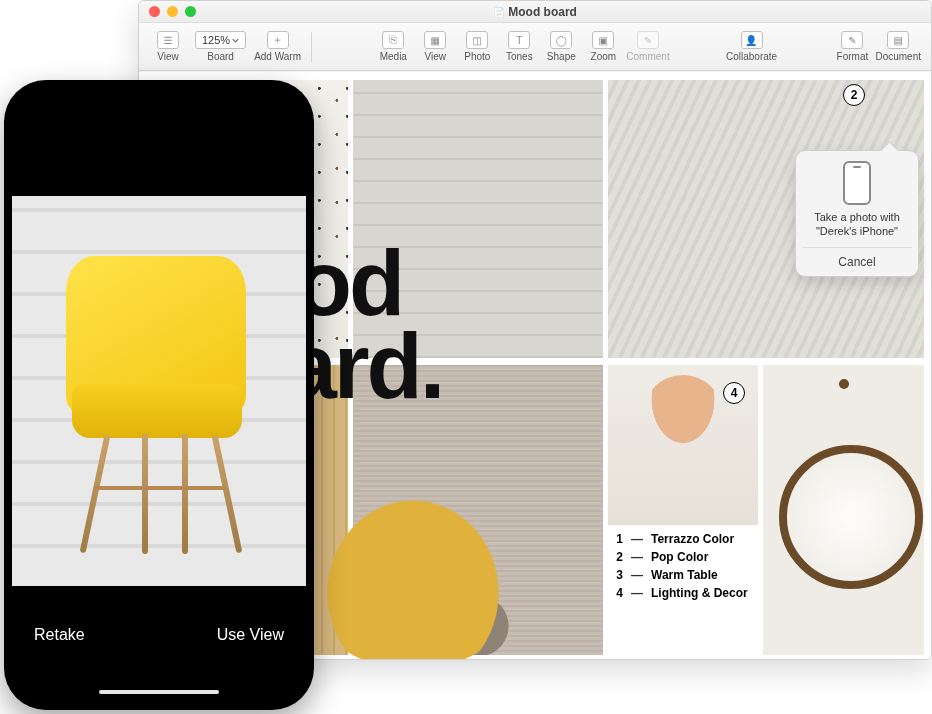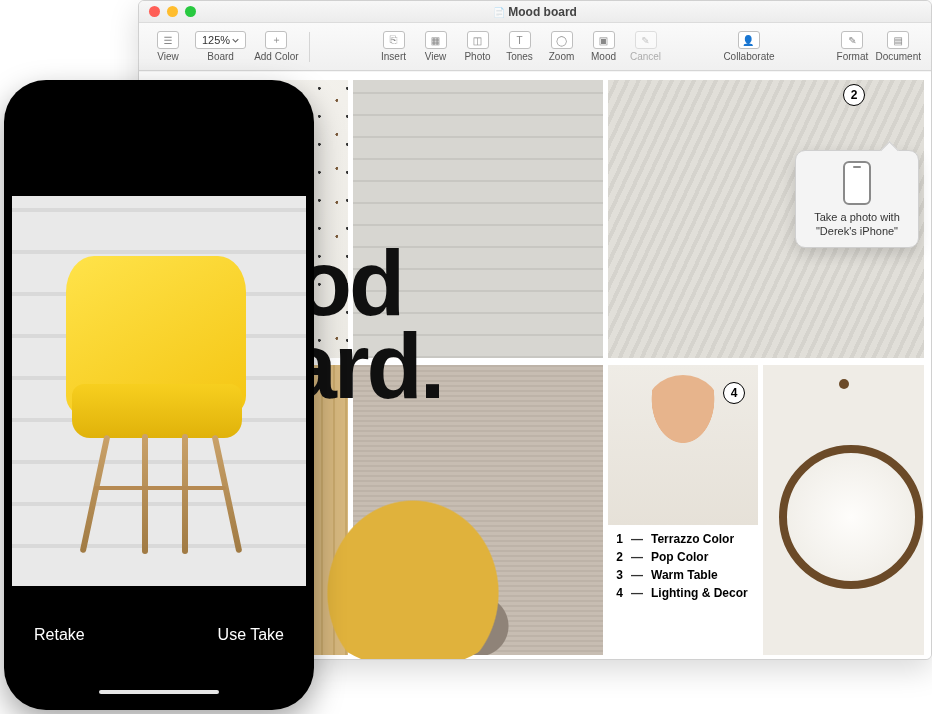--- a/index.html
+++ b/index.html
@@ -247,51 +247,51 @@
       <div class="tb-zoom-box">
         <span>125%</span>
         <svg viewBox="0 0 10 10">
             <path d="M1 3l4 4 4-4" stroke="#666" fill="none" stroke-width="1.5"></path>
           </svg>
       </div>
       <span>Board</span>
     </div>
     <div class="tb-item">
       <div class="tb-icon">＋</div>
-      <span>Add Color</span>
+      <span>Add Warm</span>
     </div>
     <div class="tb-sep"></div>
     <div class="tb-spacer"></div>
     <div class="tb-item">
       <div class="tb-icon">⎘</div>
-      <span>Insert</span>
+      <span>Media</span>
     </div>
     <div class="tb-item">
       <div class="tb-icon">▦</div>
       <span>View</span>
     </div>
     <div class="tb-item">
       <div class="tb-icon">◫</div>
       <span>Photo</span>
     </div>
     <div class="tb-item">
       <div class="tb-icon">T</div>
       <span>Tones</span>
     </div>
     <div class="tb-item">
       <div class="tb-icon">◯</div>
+      <span>Shape</span>
+    </div>
+    <div class="tb-item">
+      <div class="tb-icon">▣</div>
       <span>Zoom</span>
-    </div>
-    <div class="tb-item">
-      <div class="tb-icon">▣</div>
-      <span>Mood</span>
     </div>
     <div class="tb-item" style="opacity:.45">
       <div class="tb-icon">✎</div>
-      <span>Cancel</span>
+      <span>Comment</span>
     </div>
     <div class="tb-spacer"></div>
     <div class="tb-item">
       <div class="tb-icon">👤</div>
       <span>Collaborate</span>
     </div>
     <div class="tb-spacer"></div>
     <div class="tb-item">
       <div class="tb-icon">✎</div>
       <span>Format</span>
@@ -337,36 +337,37 @@
       <div class="legend-row">
           <span>4</span>
           <span class="dash">—</span>
           <span>Lighting &amp; Decor</span>
         </div>
     </div>
 
     <div class="popover">
       <div class="pop-phone"></div>
       <div class="pop-text">Take a photo with "Derek's iPhone"</div>
+      <div class="pop-cancel">Cancel</div>
     </div>
   </div>
 </div>
 
 <div class="iphone">
   <div class="iphone-screen">
     <div class="notch"></div>
     <div class="camera-top"></div>
     <div class="viewfinder">
       <div class="chair-back"></div>
       <div class="chair-seat"></div>
       <div class="chair-leg l1"></div>
       <div class="chair-leg l2"></div>
       <div class="chair-leg l3"></div>
       <div class="chair-leg l4"></div>
       <div class="chair-cross"></div>
     </div>
     <div class="camera-bottom">
       <span>Retake</span>
-      <span>Use Take</span>
+      <span>Use View</span>
       <div class="home-indicator"></div>
     </div>
   </div>
 </div>
 
 </body></html>

